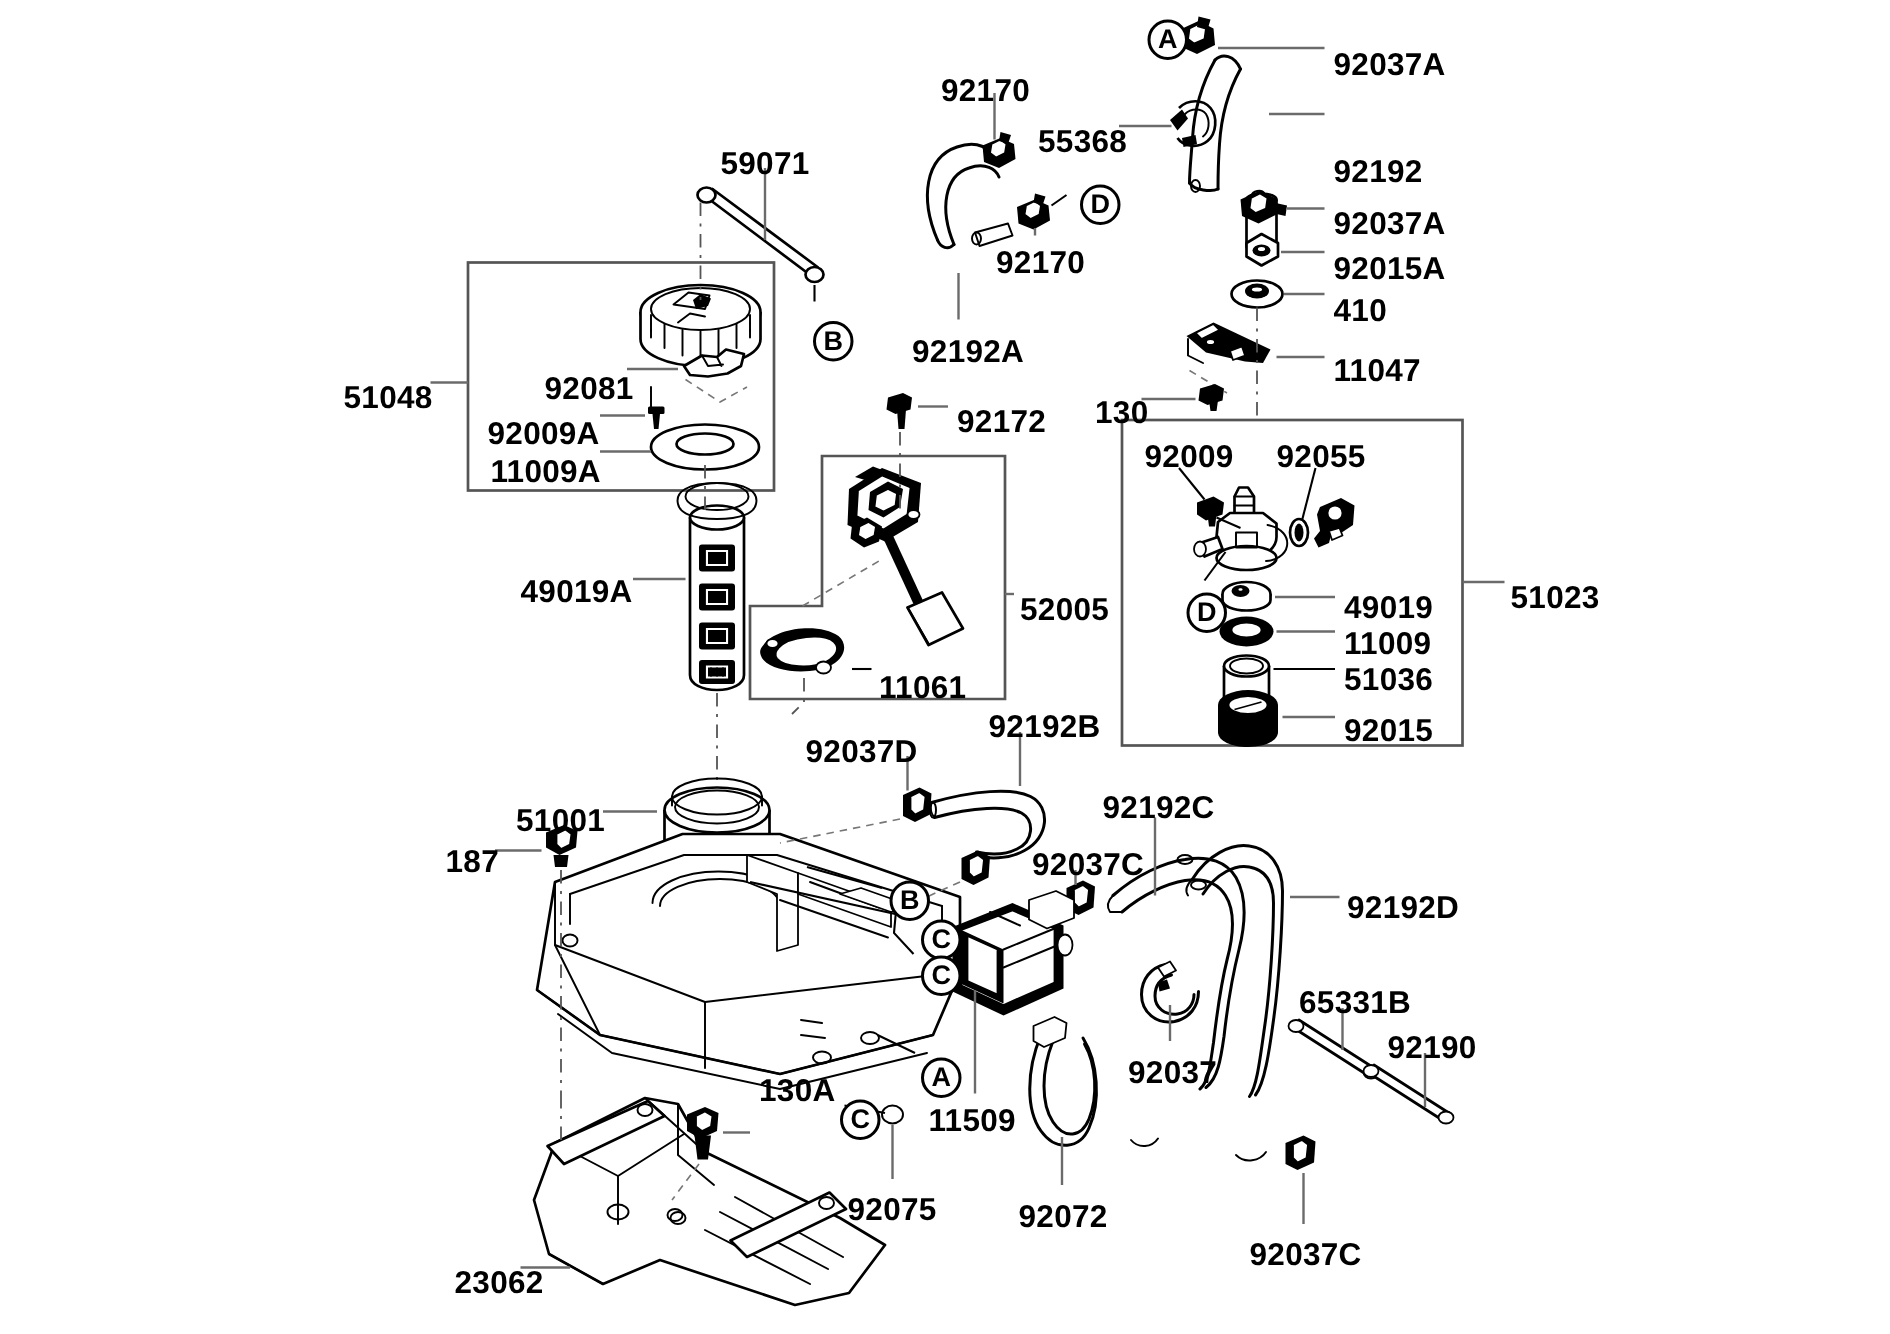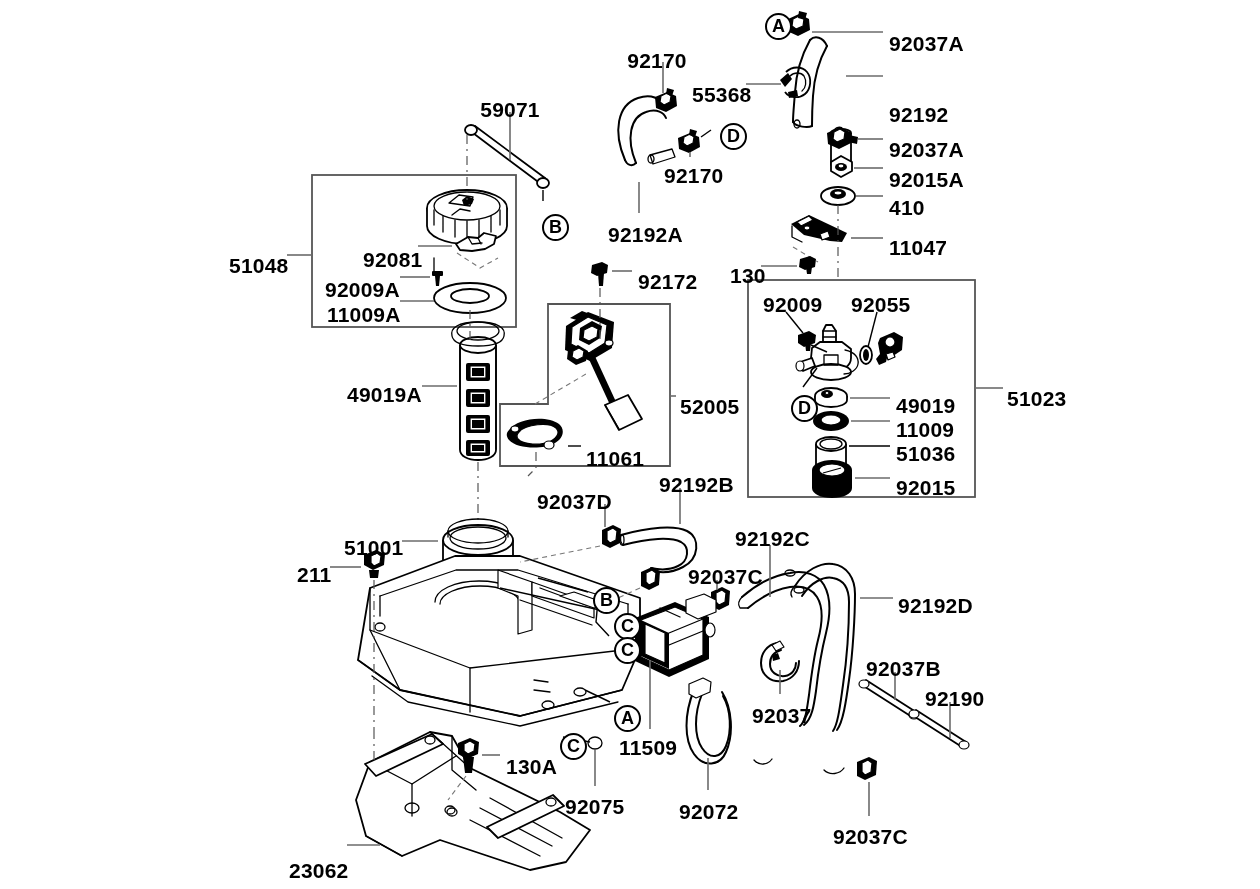--- a/index.html
+++ b/index.html
@@ -516,32 +516,32 @@
       <div class="lbl" style="left: 896px; top: 395px;">49019</div>
       <div class="lbl" style="left: 896px; top: 419px; text-align: center;">11009</div>
       <div class="lbl" style="left: 896px; top: 443px;">51036</div>
       <div class="lbl" style="left: 896px; top: 477px;">92015</div>
       <div class="lbl" style="left: 1007px; top: 388px;">51023</div>
       <div class="lbl" style="left: 586px; top: 448px;">11061</div>
       <div class="lbl" style="left: 659px; top: 474px;">92192B</div>
       <div class="lbl" style="left: 537px; top: 491px;">92037D</div>
       <div class="lbl" style="left: 735px; top: 528px;">92192C</div>
       <div class="lbl" style="left: 344px; top: 537px;">51001</div>
-      <div class="lbl" style="left: 297px; top: 564px;">211</div>
+      <div class="lbl" style="left: 297px; top: 564px;">187</div>
       <div class="lbl" style="left: 688px; top: 566px;">92037C</div>
       <div class="lbl" style="left: 898px; top: 595px;">92192D</div>
-      <div class="lbl" style="left: 866px; top: 658px;">92037B</div>
+      <div class="lbl" style="left: 866px; top: 658px;">65331B</div>
       <div class="lbl" style="left: 925px; top: 688px;">92190</div>
       <div class="lbl" style="left: 752px; top: 705px;">92037</div>
       <div class="lbl" style="left: 619px; top: 737px;">11509</div>
-      <div class="lbl" style="left: 506px; top: 756px; text-align: center;">130A</div>
+      <div class="lbl" style="left: 506px; top: 717px; text-align: center;">130A</div>
       <div class="lbl" style="left: 565px; top: 796px;">92075</div>
       <div class="lbl" style="left: 679px; top: 801px;">92072</div>
       <div class="lbl" style="left: 833px; top: 826px;">92037C</div>
-      <div class="lbl" style="left: 289px; top: 845px; margin-top: 15px;">23062</div>
+      <div class="lbl" style="left: 303px; top: 845px;">23062</div>
     </div>
   <div id="callouts">
       <div class="callout" style="left: 765px; top: 13px;">A</div>
       <div class="callout" style="left: 542px; top: 214px;">B</div>
       <div class="callout" style="left: 720px; top: 123px;">D</div>
       <div class="callout" style="left: 791px; top: 395px;">D</div>
       <div class="callout" style="left: 593px; top: 587px;">B</div>
       <div class="callout" style="left: 614px; top: 613px;">C</div>
       <div class="callout" style="left: 614px; top: 637px;">C</div>
       <div class="callout" style="left: 614px; top: 705px;">A</div>

